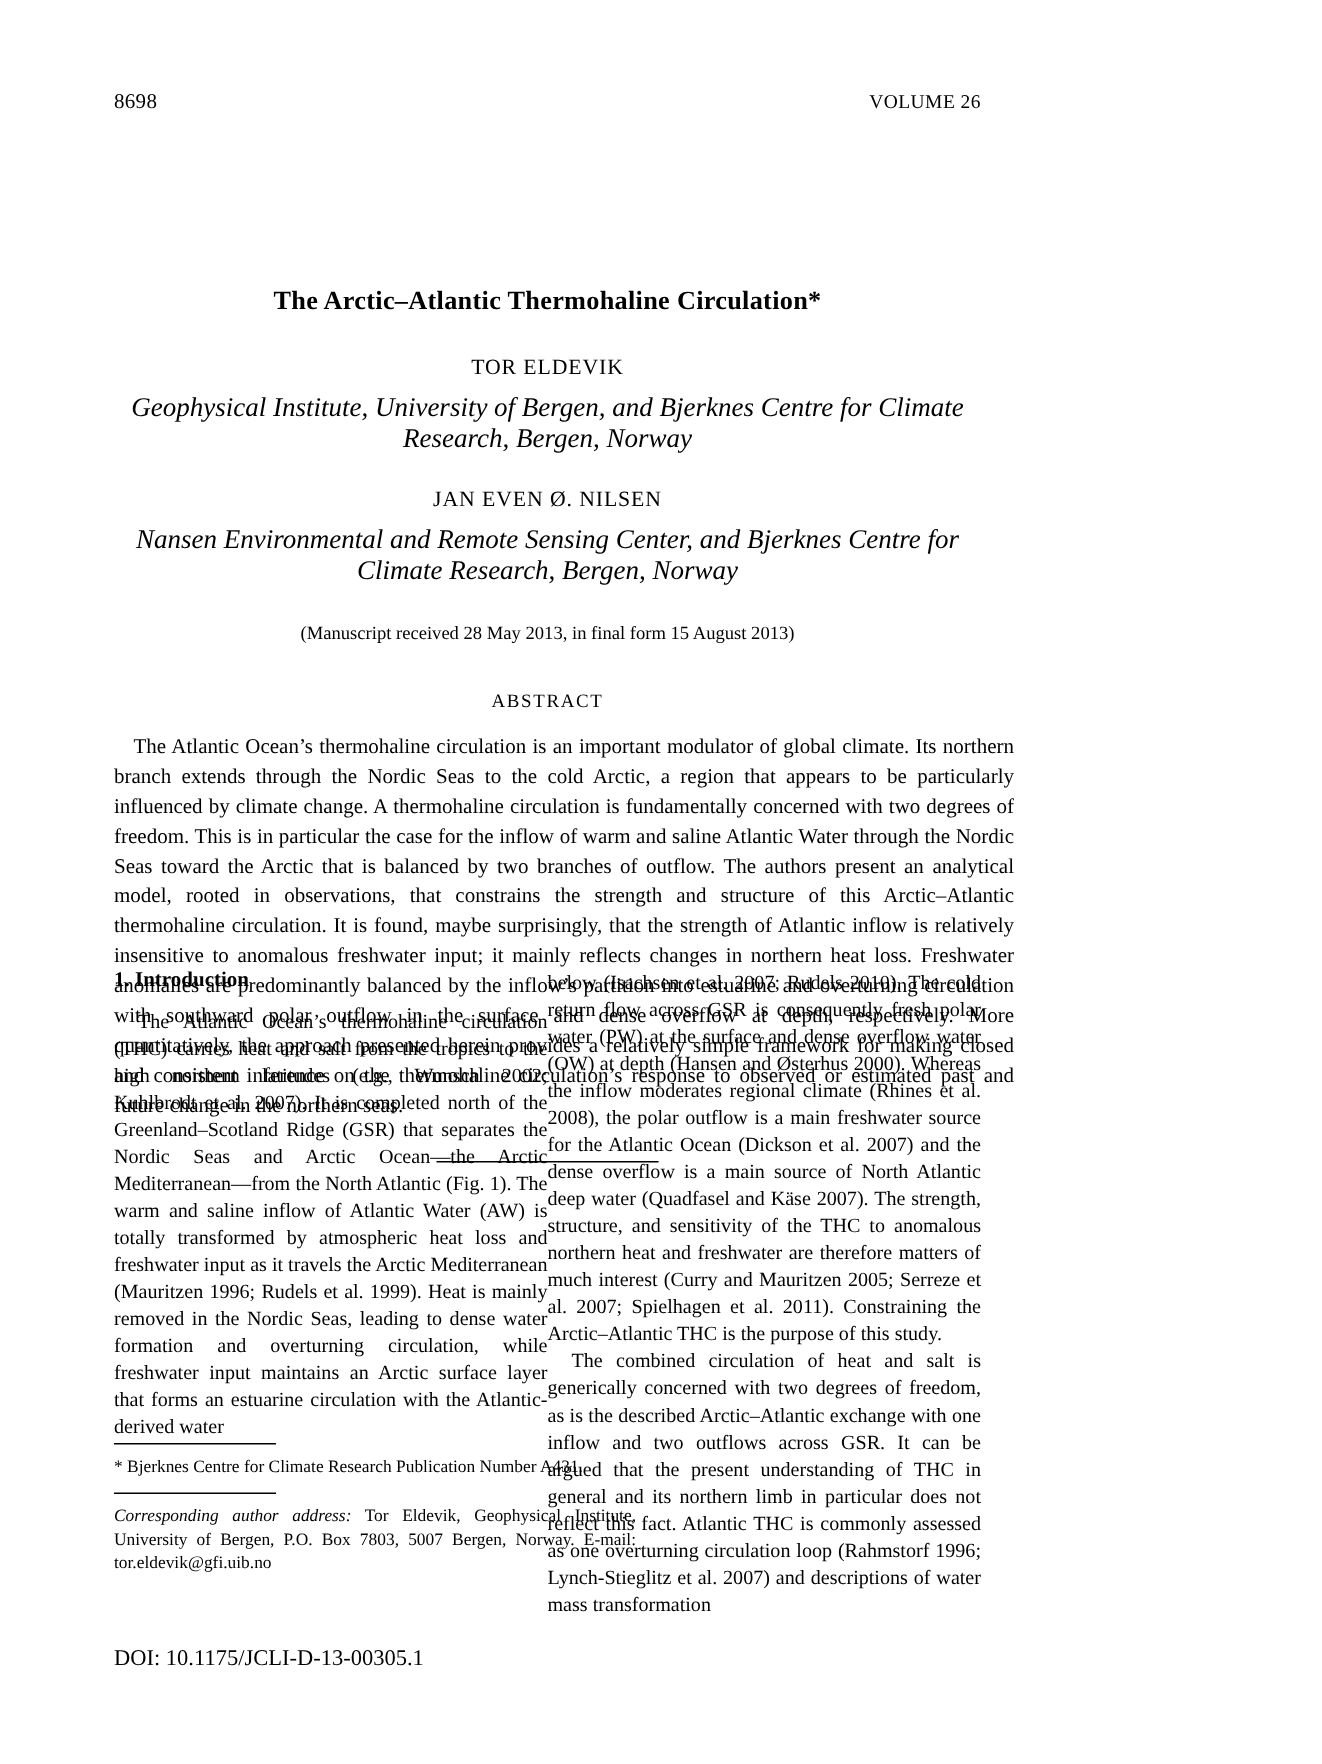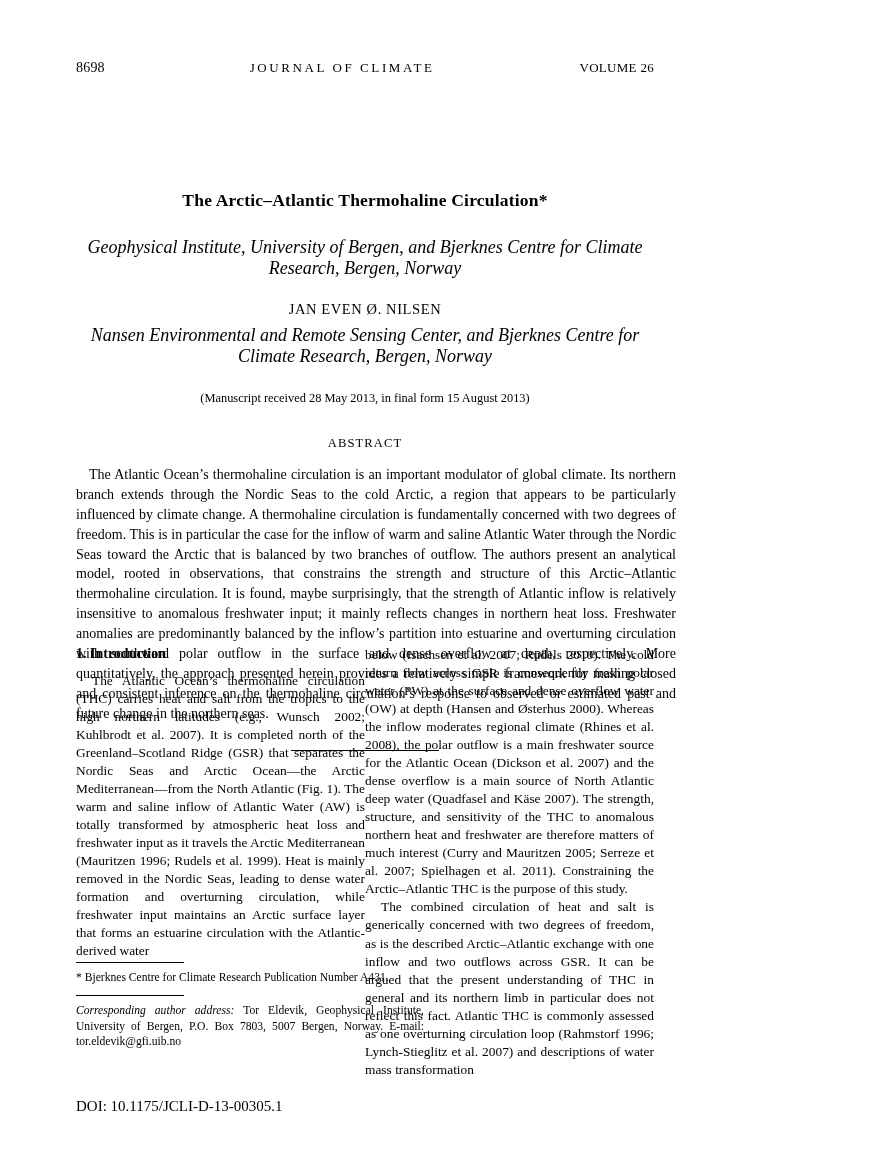--- a/index.html
+++ b/index.html
@@ -161,27 +161,27 @@
     width: 348px;
   }
 </style>
 </head>
 <body>
 
 <div class="page">
 
   <div class="running-head">
     <div class="rh-page-number">8698</div>
-    <div class="rh-journal">JOURNAL OF CLIMATE</div>
     <div class="rh-volume small-caps-auto">VOLUME 26</div>
   </div>
 
   <div class="title-block">
     <h1 class="paper-title">The Arctic–Atlantic Thermohaline Circulation*</h1>
 
+    <div class="author small-caps-auto">TOR ELDEVIK</div>
     <div class="affiliation">Geophysical Institute, University of Bergen, and Bjerknes Centre for Climate Research, Bergen, Norway</div>
 
     <div class="author small-caps-auto">JAN EVEN Ø. NILSEN</div>
     <div class="affiliation last">Nansen Environmental and Remote Sensing Center, and Bjerknes Centre for Climate Research, Bergen, Norway</div>
 
     <div class="manuscript-dates">(Manuscript received 28 May 2013, in final form 15 August 2013)</div>
 
     <div class="abstract-heading">ABSTRACT</div>
     <div class="abstract-body">The Atlantic Ocean’s thermohaline circulation is an important modulator of global climate. Its northern branch extends through the Nordic Seas to the cold Arctic, a region that appears to be particularly influenced by climate change. A thermohaline circulation is fundamentally concerned with two degrees of freedom. This is in particular the case for the inflow of warm and saline Atlantic Water through the Nordic Seas toward the Arctic that is balanced by two branches of outflow. The authors present an analytical model, rooted in observations, that constrains the strength and structure of this Arctic–Atlantic thermohaline circulation. It is found, maybe surprisingly, that the strength of Atlantic inflow is relatively insensitive to anomalous freshwater input; it mainly reflects changes in northern heat loss. Freshwater anomalies are predominantly balanced by the inflow’s partition into estuarine and overturning circulation with southward polar outflow in the surface and dense overflow at depth, respectively. More quantitatively, the approach presented herein provides a relatively simple framework for making closed and consistent inference on the thermohaline circulation’s response to observed or estimated past and future change in the northern seas.</div>
 

